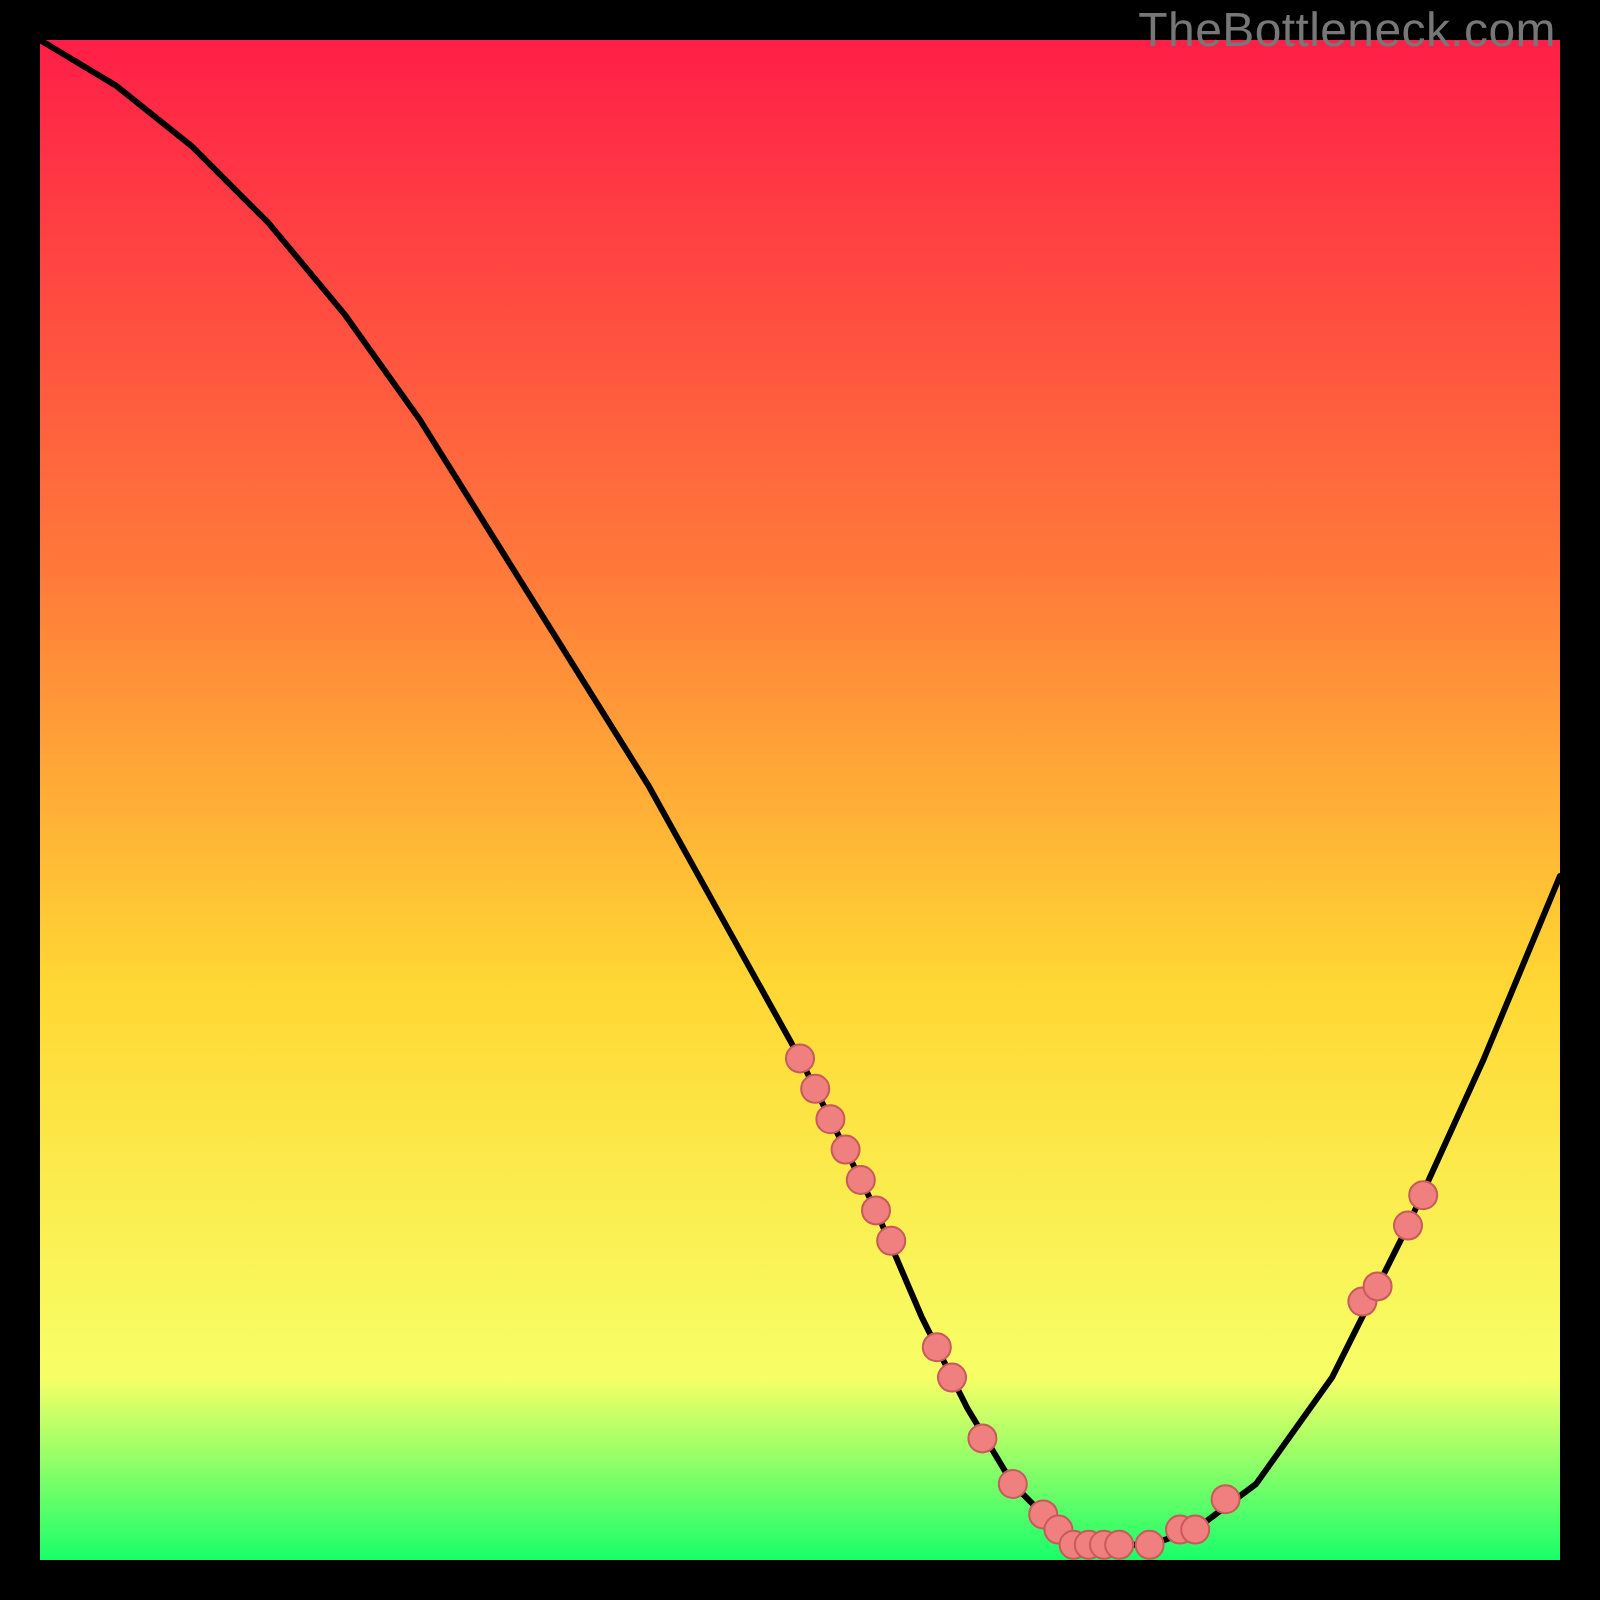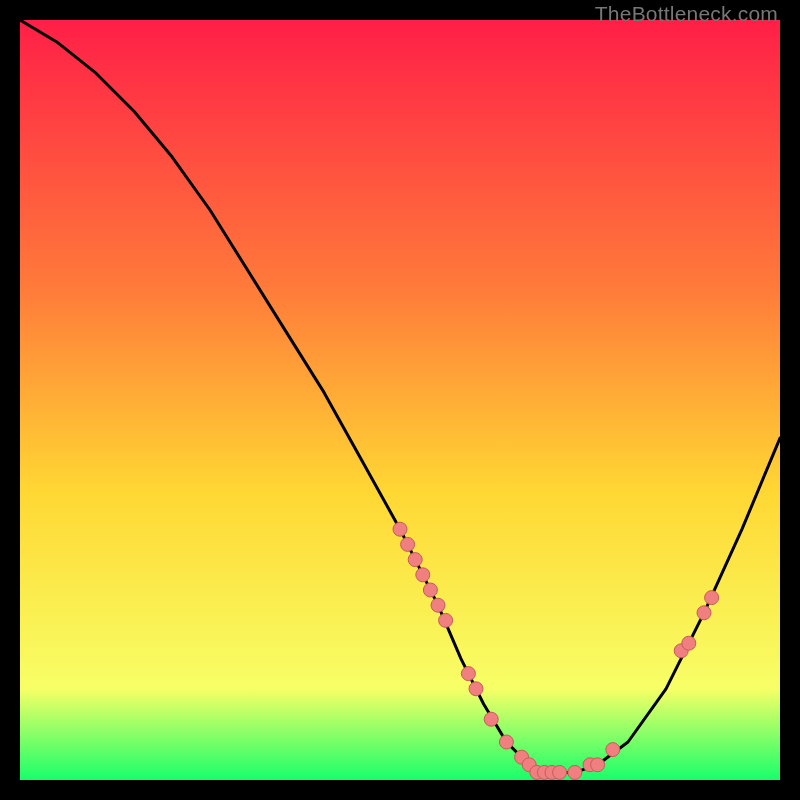--- a/index.html
+++ b/index.html
@@ -24,21 +24,21 @@
     left: 0;
     top: 0;
     width: 760px;
     height: 760px;
   }
   .watermark {
     position: absolute;
     top: 2px;
     right: 22px;
     color: #777;
-    font-size: 21px;
+    font-size: 24px;
     font-weight: 500;
     letter-spacing: 0.2px;
     user-select: none;
   }
   svg { display: block; }
 </style>
 </head>
 <body>
 
 <div class="frame">

